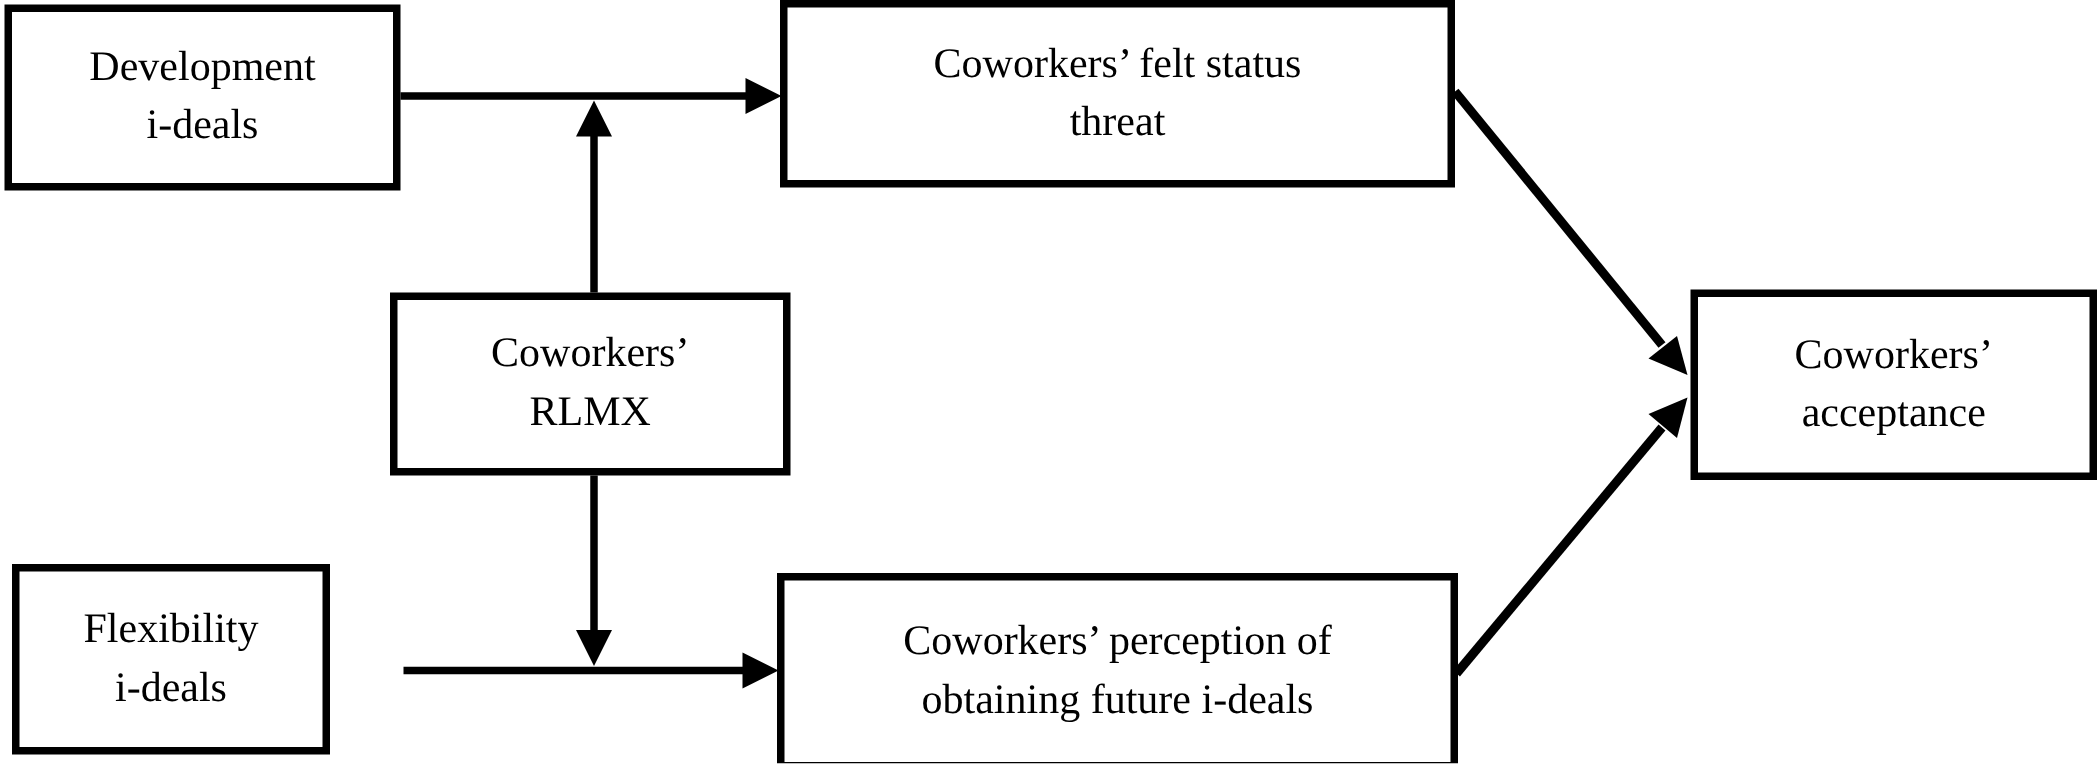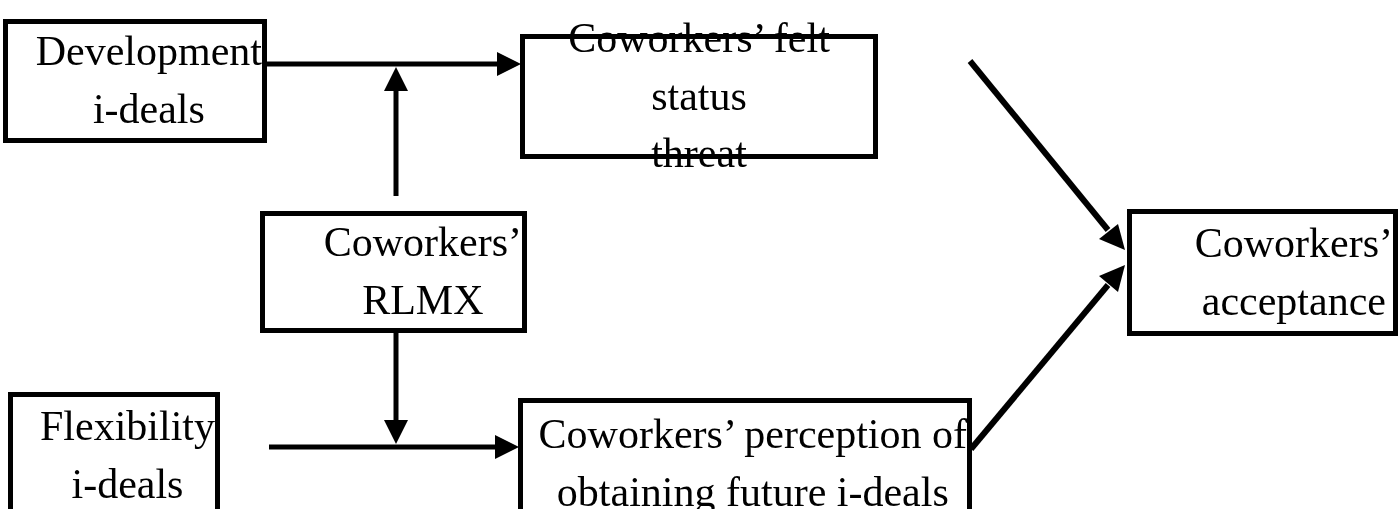--- a/index.html
+++ b/index.html
@@ -22,34 +22,33 @@
     width: 1400px;
     height: 509px;
   }
   .node {
     position: absolute;
     box-sizing: border-box;
     border: 5px solid #000000;
     background: #ffffff;
     display: flex;
     align-items: center;
-    justify-content: flex-end;
+    justify-content: center;
     text-align: center;
     color: #000000;
-    font-size: 42px;
+    font-size: 28px;
     line-height: 1.38;
-    margin-top: 16px;
   }
   .node span {
     white-space: pre-line;
   }
   .node-development { left: 3px;    top: 3px;   width: 264px; height: 124px; }
   .node-flexibility { left: 8px;    top: 376px; width: 212px; height: 127px; }
   .node-rlmx        { left: 260px;  top: 195px; width: 267px; height: 122px; }
-  .node-threat      { left: 520px;  top: 18px;   width: 358px; height: 125px; }
+  .node-threat      { left: 520px;  top: 0;   width: 450px; height: 125px; }
   .node-perception  { left: 518px;  top: 382px; width: 454px; height: 131px; }
   .node-acceptance  { left: 1127px; top: 193px; width: 271px; height: 127px; }
 </style>
 </head>
 <body>
 
 <div class="canvas">
 
   <svg class="arrow-layer" viewBox="0 0 1400 509" xmlns="http://www.w3.org/2000/svg">
 

